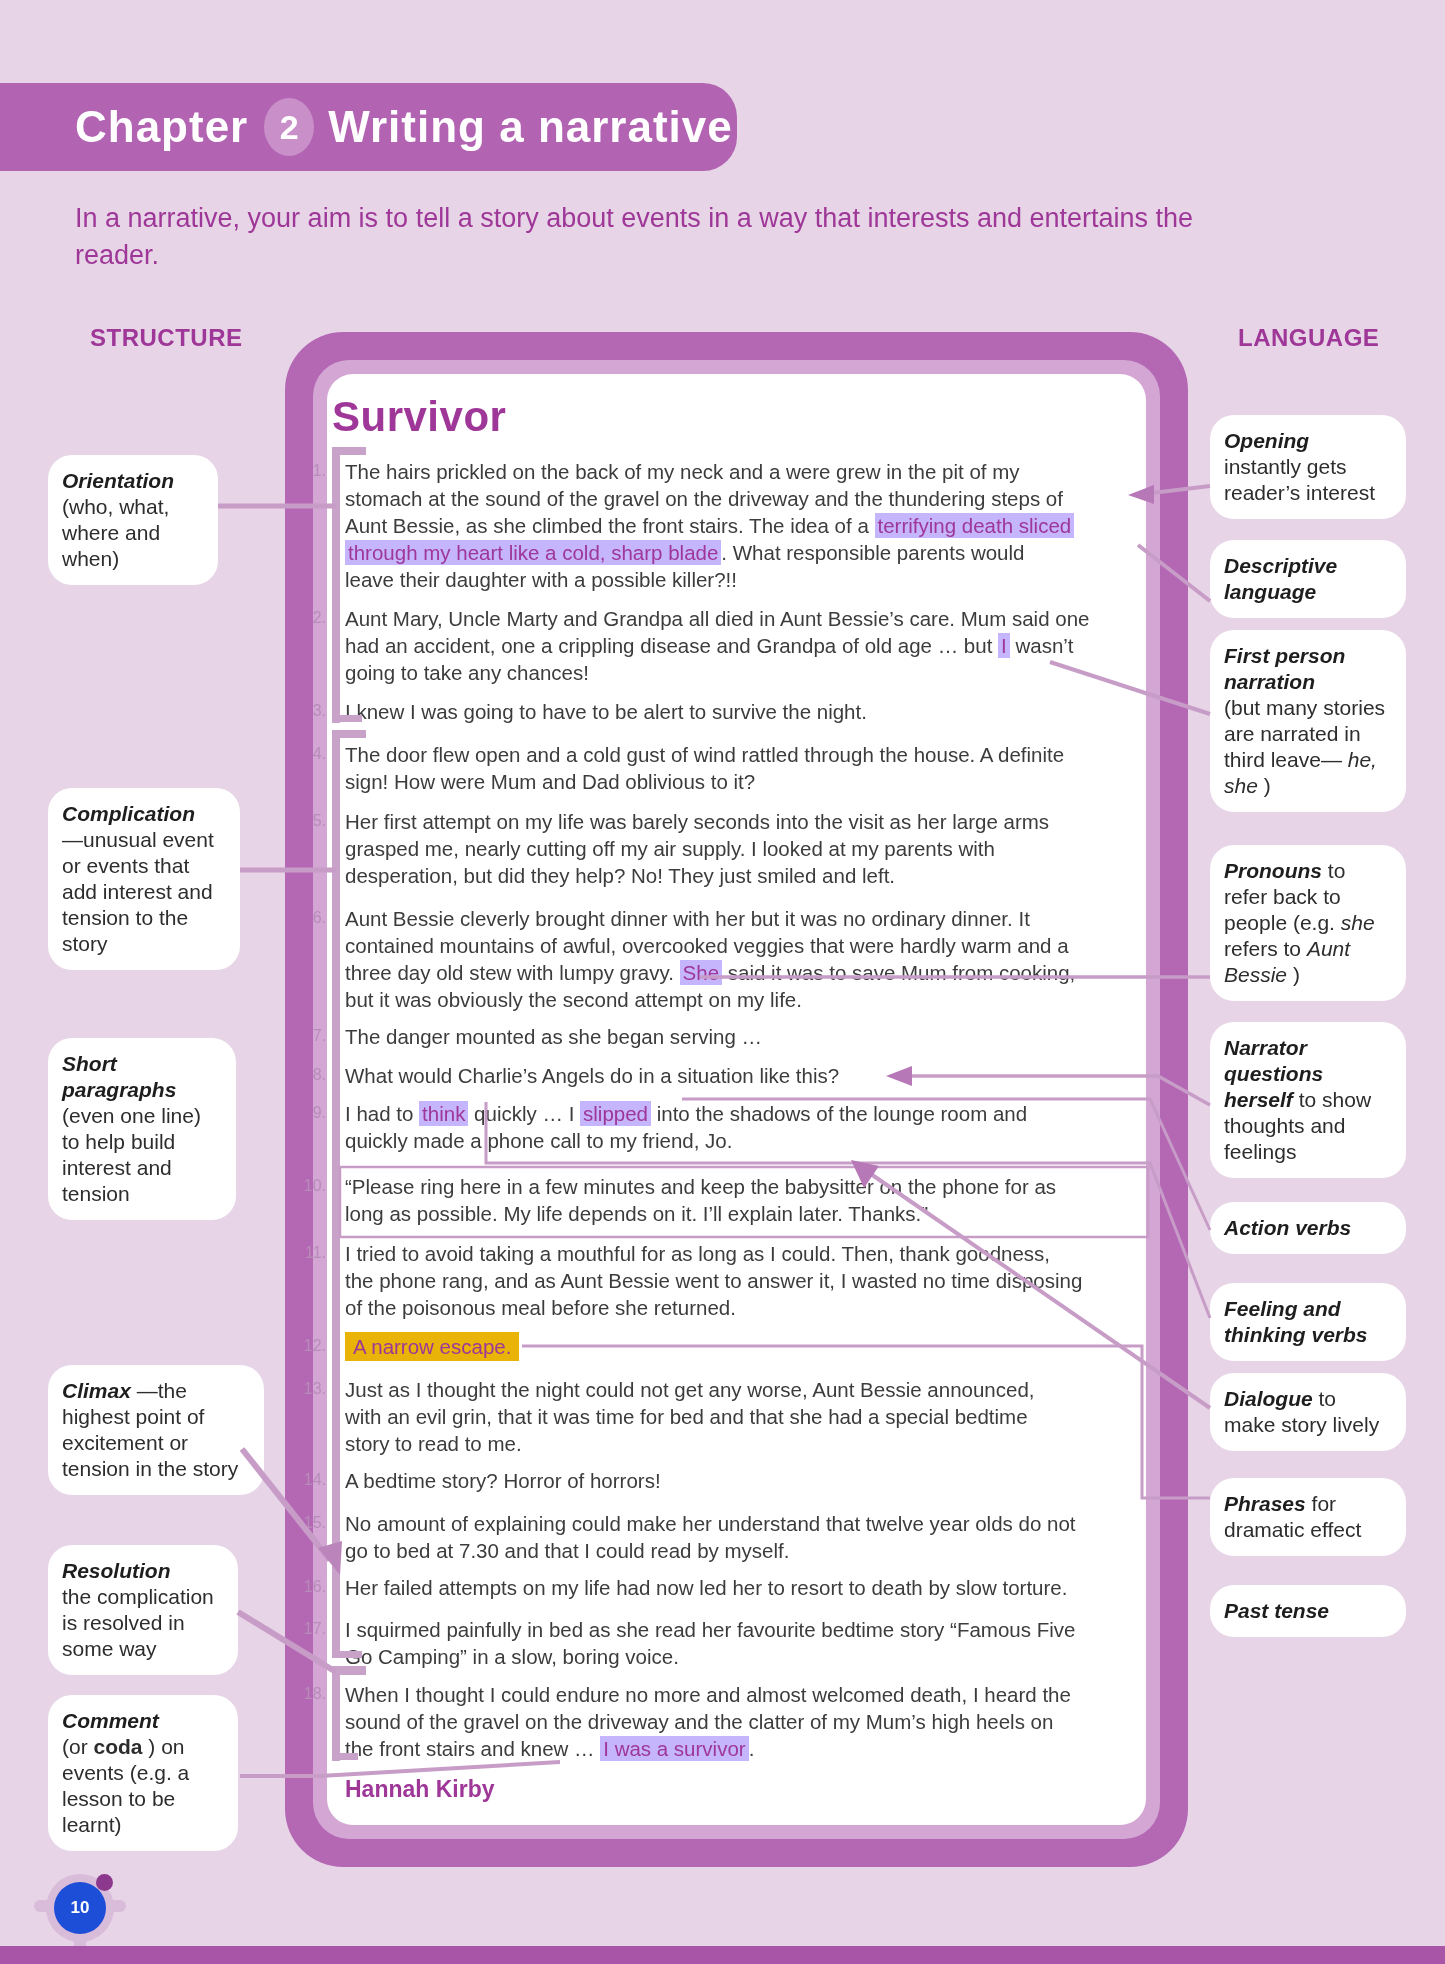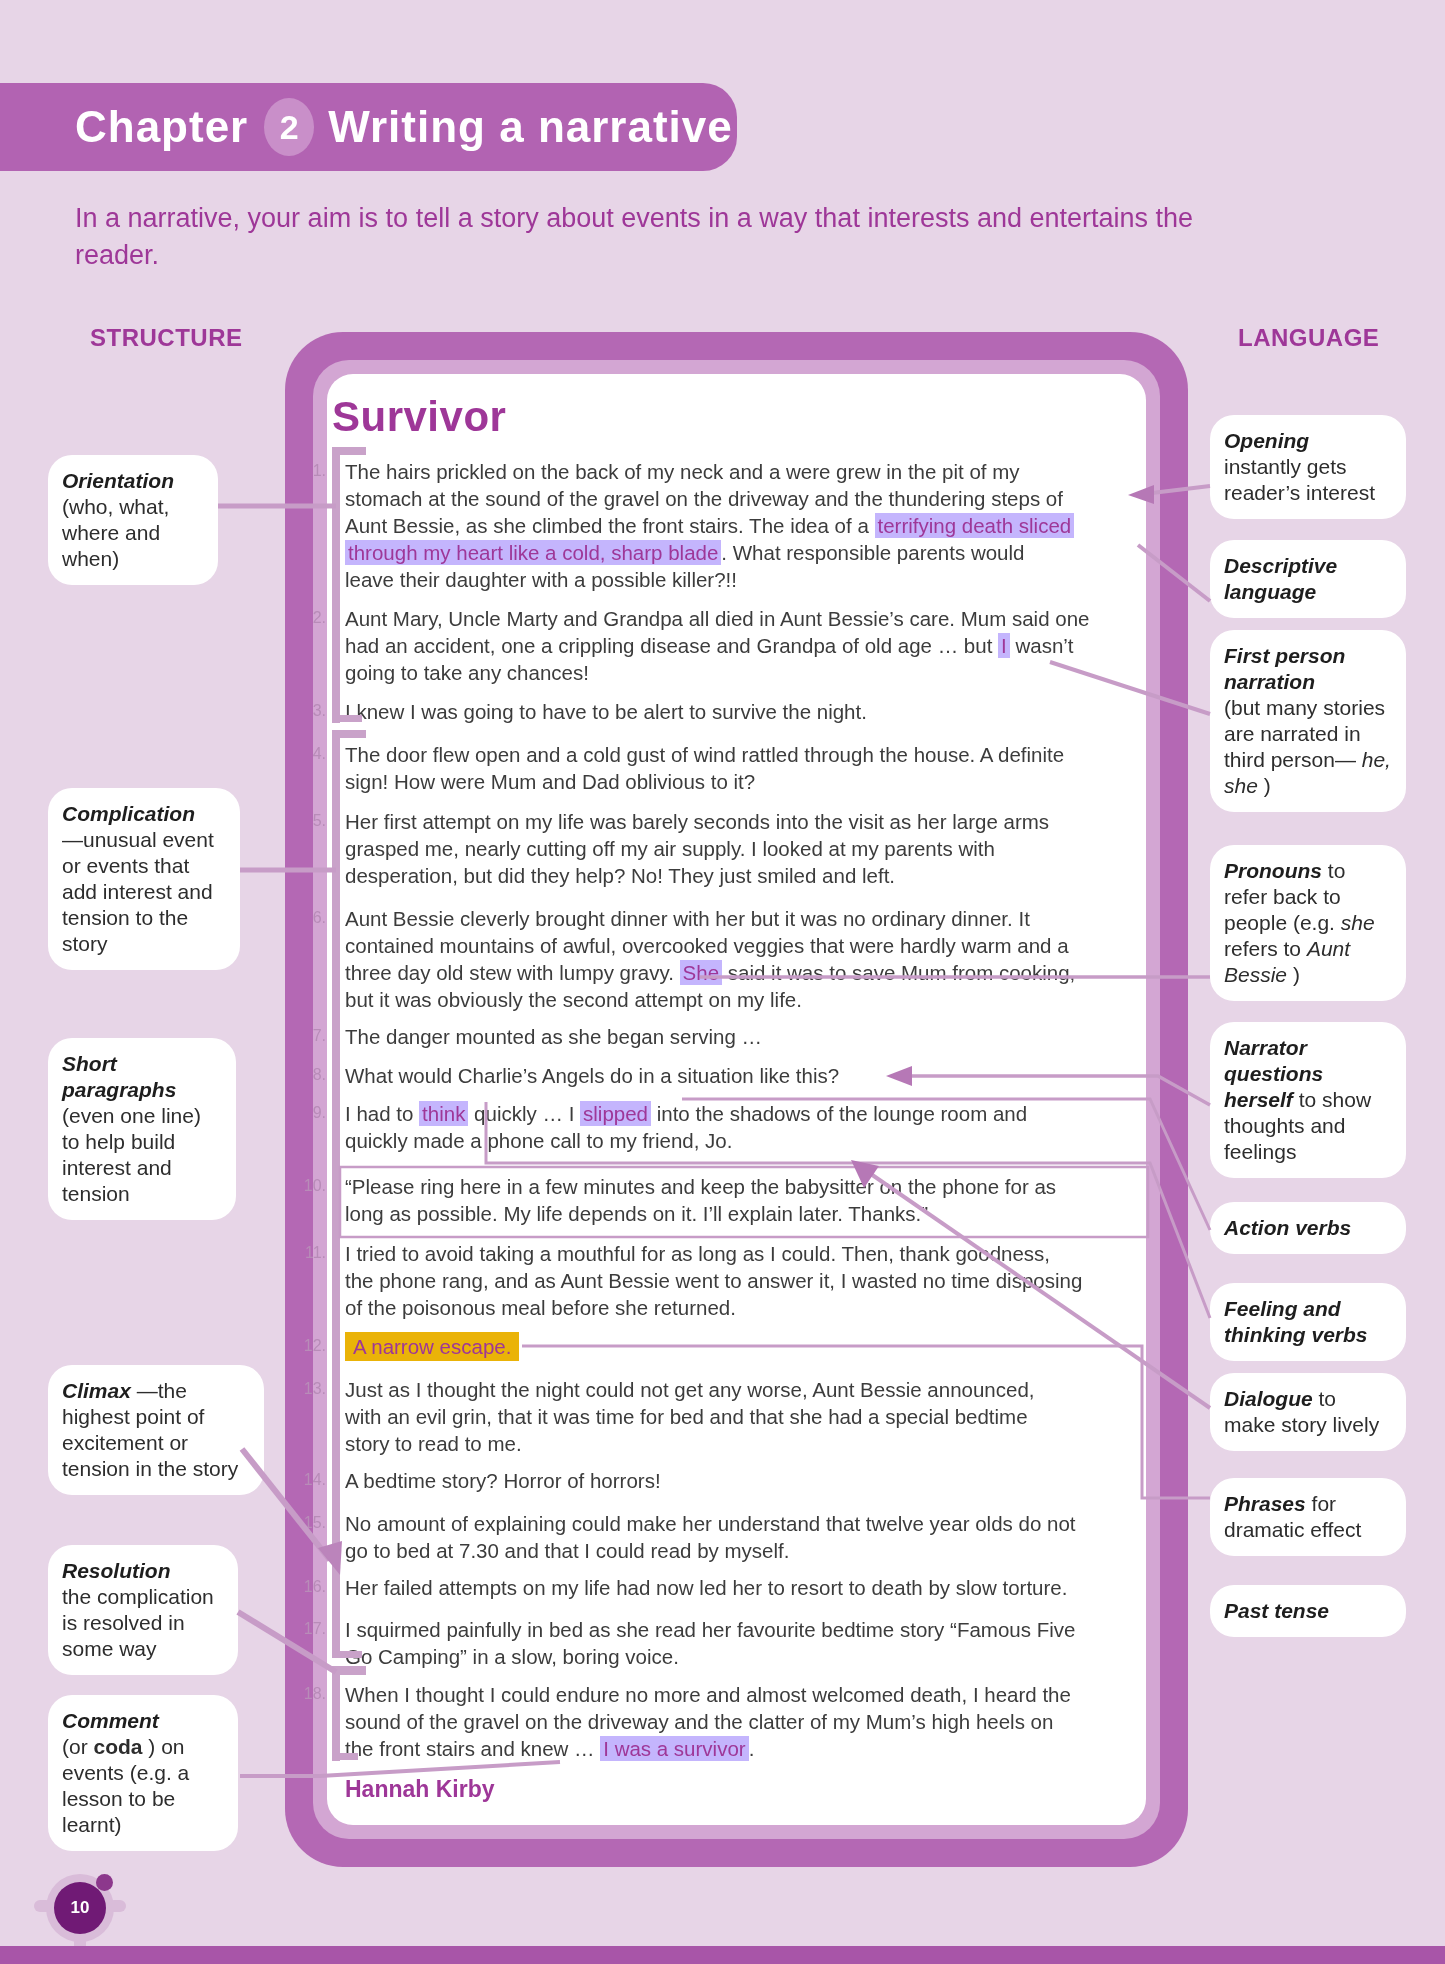--- a/index.html
+++ b/index.html
@@ -39,21 +39,21 @@
   .note .hd{font-weight:bold;font-style:italic;color:#1e1e1e;}
   .note .it{font-style:italic;}
   .note .sb{font-weight:bold;}
   
   #overlay{position:absolute;left:0;top:0;z-index:50;pointer-events:none;}
   
   .bottom-bar{position:absolute;left:0;top:1946px;width:1445px;height:18px;background:#a855a8;}
   .bug{position:absolute;left:38px;top:1866px;width:84px;height:84px;}
   .bug .halo{position:absolute;left:8px;top:8px;width:68px;height:68px;border-radius:50%;background:#d9bcd9;}
   .bug .leg{position:absolute;background:#d9bcd9;border-radius:6px;}
-  .bug .body{position:absolute;left:16px;top:16px;width:52px;height:52px;border-radius:50%;background:#701a75;
+  .bug .body{position:absolute;left:16px;top:16px;width:52px;height:52px;border-radius:50%;background:#1d4ed8;
              display:flex;align-items:center;justify-content:center;}
   .bug .ant{position:absolute;left:58px;top:8px;width:17px;height:17px;border-radius:50%;background:#8c388c;}
   .bug .body span{color:#fff;font-size:17px;font-weight:bold;}
 </style>
 </head>
 <body>
 
 <div class="page">
 
   <div class="banner">
@@ -214,21 +214,21 @@
       <div class="note" style="top: 455px; left: 48px; width: 170px;"><span class="hd">Orientation</span><br><span>(who, what, where and when)</span> </div>
       <div class="note" style="top: 788px; left: 48px; width: 192px;"><span class="hd">Complication</span><br><span>—unusual event or events that add interest and tension to the story</span> </div>
       <div class="note" style="top: 1038px; left: 48px; width: 188px;"><span class="hd">Short paragraphs</span> <span> (even one line) to help build interest and tension</span> </div>
       <div class="note" style="top: 1365px; left: 48px; width: 216px;"><span class="hd">Climax</span> <span>—the highest point of excitement or tension in the story</span> </div>
       <div class="note" style="top: 1545px; left: 48px; width: 190px;"><span class="hd">Resolution</span><br><span>the complication is resolved in some way</span> </div>
       <div class="note" style="top: 1695px; left: 48px; width: 190px;"><span class="hd">Comment</span><br><span>(or </span> <span class="sb">coda</span> <span>) on events (e.g. a lesson to be learnt)</span> </div>
     </div>
   <div id="right-notes">
       <div class="note" style="top: 415px; left: 1210px; width: 196px;"><span class="hd">Opening</span><br><span>instantly gets reader’s interest</span> </div>
       <div class="note" style="top: 540px; left: 1210px; width: 196px;"><span class="hd">Descriptive language</span> </div>
-      <div class="note" style="top: 630px; left: 1210px; width: 196px;"><span class="hd">First person narration</span><br><span>(but many stories are narrated in third person—</span> <span class="it">he, she</span> <span>)</span> </div>
+      <div class="note" style="top: 630px; left: 1210px; width: 196px;"><span class="hd">First person narration</span><br><span>(but many stories are narrated in third leave—</span> <span class="it">he, she</span> <span>)</span> </div>
       <div class="note" style="top: 845px; left: 1210px; width: 196px;"><span class="hd">Pronouns</span> <span> to refer back to people (e.g. </span> <span class="it">she</span> <span> refers to </span> <span class="it">Aunt Bessie</span> <span>)</span> </div>
       <div class="note" style="top: 1022px; left: 1210px; width: 196px;"><span class="hd">Narrator questions herself</span> <span> to show thoughts and feelings</span> </div>
       <div class="note" style="top: 1202px; left: 1210px; width: 196px;"><span class="hd">Action verbs</span> </div>
       <div class="note" style="top: 1283px; left: 1210px; width: 196px;"><span class="hd">Feeling and thinking verbs</span> </div>
       <div class="note" style="top: 1373px; left: 1210px; width: 196px;"><span class="hd">Dialogue</span> <span> to make story lively</span> </div>
       <div class="note" style="top: 1478px; left: 1210px; width: 196px;"><span class="hd">Phrases</span> <span> for dramatic effect</span> </div>
       <div class="note" style="top: 1585px; left: 1210px; width: 196px;"><span class="hd">Past tense</span> </div>
     </div>
 
   <svg id="overlay" width="1445" height="1964" viewBox="0 0 1445 1964">

